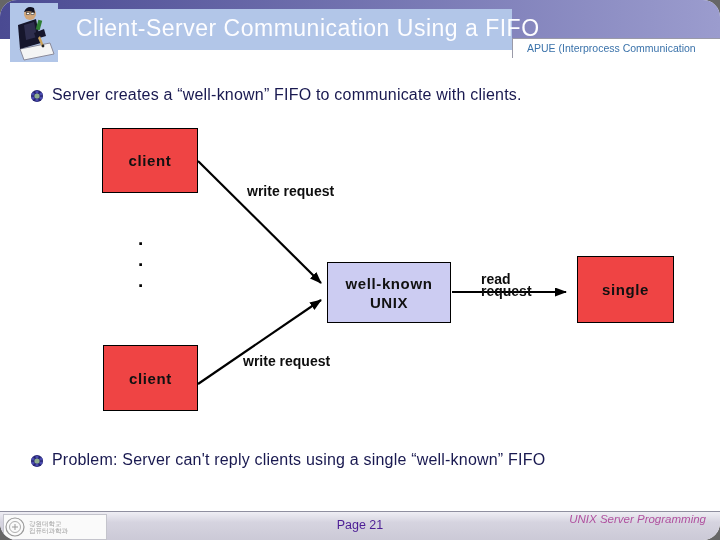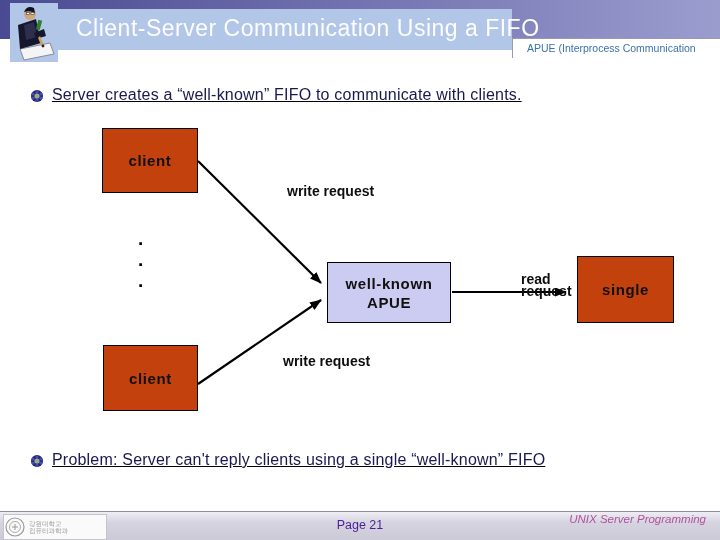--- a/index.html
+++ b/index.html
@@ -1,46 +1,46 @@
 <!DOCTYPE html>
 <html><head>
 <meta charset="utf-8">
 <style>
   html,body{margin:0;padding:0;}
   body{font-family:"Liberation Sans",sans-serif;background:#666;}
-  .slide{position:relative;width:720px;height:540px;background:#ffffff;overflow:hidden;margin:0 auto;}
+  .slide{position:relative;width:720px;height:540px;background:#ffffff;overflow:hidden;margin:0 auto;border-radius:17px;}
 
   
   .header-bar{position:absolute;left:0;top:0;width:720px;height:39px;
     background:linear-gradient(to right,#4a4a92,#9b9cce);}
   .title-box{position:absolute;left:55px;top:9px;width:457px;height:41px;background:#b2c6e8;}
   .slide-title{position:absolute;left:76px;top:15px;width:620px;white-space:nowrap;
     font-size:23px;letter-spacing:.5px;color:#fdfdff;z-index:4;}
   .clipart{position:absolute;left:10px;top:3px;z-index:5;}
   .apue-tab{position:absolute;left:512px;top:38px;width:208px;height:19px;background:#ffffff;
     border-top:1px solid #9a9aa8;border-left:1px solid #9a9aa8;z-index:3;}
   .apue-tab span{display:block;padding:3px 2px 0 14px;font-size:10.5px;color:#3a72aa;white-space:nowrap;}
 
   
-  .bullet-row{position:absolute;left:30px;width:670px;display:flex;align-items:flex-start;text-decoration:underline;}
+  .bullet-row{position:absolute;left:30px;width:670px;display:flex;align-items:flex-start;}
   .bullet-row .ico{flex:0 0 15px;margin-top:3px;}
   .bullet-row .txt{font-size:16px;color:#191950;letter-spacing:.2px;white-space:nowrap;padding-left:7px;}
   #bullet1{top:86px;}
   #bullet2{top:451px;}
 
   
-  .dg-box{position:absolute;border:1px solid #000;background:#c2410c;z-index:2;
+  .dg-box{position:absolute;border:1px solid #000;background:#ef4444;z-index:2;
     display:flex;align-items:center;justify-content:center;
     font-size:15px;font-weight:bold;color:#111;letter-spacing:.6px;}
   #client-top{left:102px;top:128px;width:94px;height:63px;}
   #client-bottom{left:103px;top:345px;width:93px;height:64px;}
   #fifo-box{left:327px;top:262px;width:122px;height:59px;background:#ccccf2;
     flex-direction:column;line-height:19px;}
   #server-box{left:577px;top:256px;width:95px;height:65px;}
-  .dg-label{position:absolute;z-index:2;font-size:14px;font-weight:bold;color:#0d0d0d;white-space:nowrap;margin-left:40px;}
+  .dg-label{position:absolute;z-index:2;font-size:14px;font-weight:bold;color:#0d0d0d;white-space:nowrap;}
   #lbl-write-top{left:247px;top:183px;}
   #lbl-write-bottom{left:243px;top:353px;}
   #lbl-read1{left:481px;top:271px;}
   #lbl-read2{left:481px;top:283px;}
   .dots-col{position:absolute;left:138px;top:228px;z-index:2;font-size:19px;font-weight:bold;
     color:#000;line-height:21px;}
   .dots-col span{display:block;}
   #arrow-layer{position:absolute;left:0;top:0;z-index:1;pointer-events:none;}
 
   
@@ -118,21 +118,21 @@
   <div class="dots-col">
     <span>.</span>
     <span>.</span>
     <span>.</span>
   </div>
   <div class="dg-box" id="client-bottom">
     <span>client</span>
   </div>
   <div class="dg-box" id="fifo-box">
     <span>well-known</span>
-    <span>APUE</span>
+    <span>UNIX</span>
   </div>
   <div class="dg-box" id="server-box">
     <span>single</span>
   </div>
 
   <div class="dg-label" id="lbl-write-top">write request</div>
   <div class="dg-label" id="lbl-write-bottom">write request</div>
   <div class="dg-label" id="lbl-read1">read</div>
   <div class="dg-label" id="lbl-read2">request</div>
 

